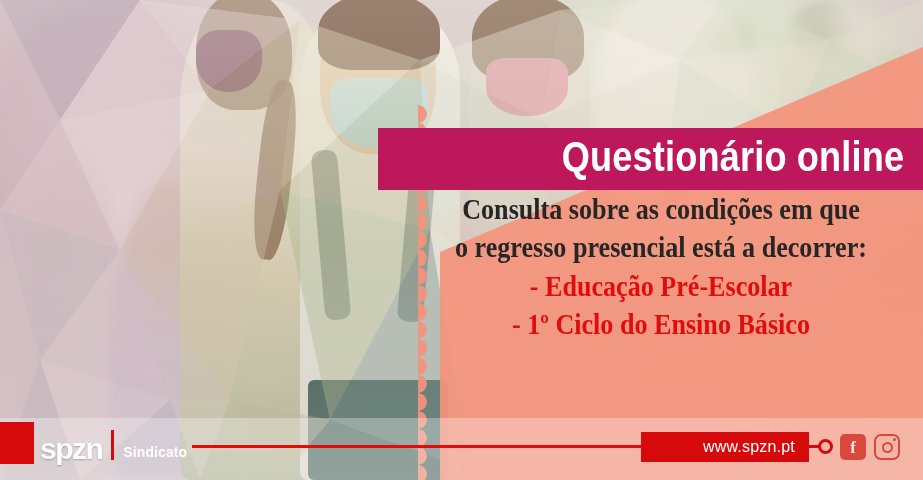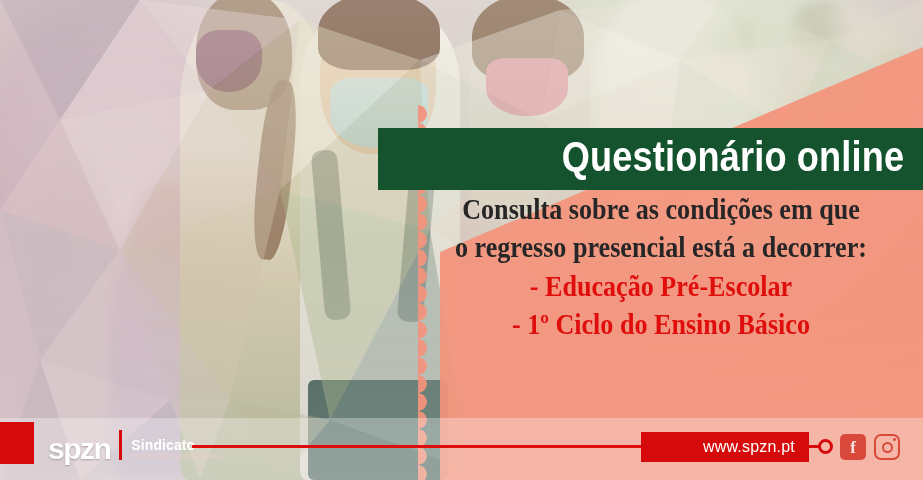--- a/index.html
+++ b/index.html
@@ -56,44 +56,44 @@
     clip-path:polygon(440px 252px,923px 47px,923px 480px,440px 480px);
   }
   .scallop{
     position:absolute;left:418px;top:105px;width:34px;height:375px;
     background:radial-gradient(circle 9px at 0px 9px,#f4937c 0 8.5px,rgba(244,147,124,0) 9px);
     background-size:18px 18px;background-repeat:repeat-y;opacity:.93;
   }
   
   .titlebar{
     position:absolute;left:378px;top:128px;width:545px;height:62px;
-    background:#14532d;display:flex;align-items:center;justify-content:flex-end;
+    background:#be185d;display:flex;align-items:center;justify-content:flex-end;
   }
   .titlebar h1{
     margin:0;padding:0 22px 4px 0;color:#fff;font-size:42px;line-height:1;
     font-weight:bold;letter-spacing:.2px;transform:scaleX(.86);transform-origin:right center;
     white-space:nowrap;font-family:"Liberation Sans Narrow","Liberation Sans",sans-serif;
   }
   
   .copy{
     position:absolute;right:28px;top:190px;width:520px;text-align:center;
     font-family:Liberation Serif, serif;font-weight:bold;
   }
   .copy .ln{display:block;font-size:29px;line-height:1.32;white-space:nowrap;
     transform:scaleX(.9);transform-origin:right center;}
   .copy .dark{color:#262626;}
   .copy .red{color:#e00d0d;}
   
   .footerwash{position:absolute;left:0;bottom:0;width:923px;height:62px;background:rgba(255,255,255,.30);}
   .redsq{position:absolute;left:-14px;bottom:16px;width:48px;height:42px;background:#d60a0a;}
-  .logo{position:absolute;left:48px;bottom:19px;display:flex;align-items:flex-end;gap:7px;justify-content:flex-end;}
+  .logo{position:absolute;left:40px;bottom:19px;display:flex;align-items:flex-end;gap:7px;justify-content:flex-end;}
   .logo .spzn{color:#fff;font-size:30px;font-weight:bold;line-height:.85;letter-spacing:-1.5px;
     font-family:"Liberation Sans Narrow","Liberation Sans",sans-serif;text-shadow:0 1px 2px rgba(0,0,0,.25);}
   .logo .bar{width:3px;height:30px;background:#d60a0a;margin:0 2px 1px 2px;}
-  .logo .txt{display:flex;flex-direction:column;line-height:1;padding-bottom:2px;}
+  .logo .txt{display:flex;flex-direction:row;line-height:1;padding-bottom:2px;}
   .logo .sind{color:#fff;font-size:14px;font-weight:bold;letter-spacing:.1px;
     font-family:"Liberation Sans Narrow","Liberation Sans",sans-serif;}
   .logo .prof{color:#e8cfc9;font-size:5px;font-weight:bold;letter-spacing:.35px;margin-top:2px;}
   .rule{position:absolute;left:192px;bottom:32px;width:450px;height:3px;background:#e00d0d;}
   .urlbox{position:absolute;left:641px;bottom:18px;width:168px;height:30px;background:#d60a0a;
     display:flex;align-items:center;justify-content:center;padding-left:48px;}
   .urlbox span{color:#fff;font-size:16px;letter-spacing:.2px;}
   .connector{position:absolute;left:809px;bottom:32px;width:11px;height:3px;background:#d60a0a;}
   .dot{position:absolute;left:818px;bottom:26px;width:15px;height:15px;border:3px solid #d60a0a;border-radius:50%;}
   .social{position:absolute;left:840px;bottom:20px;display:flex;gap:8px;}

